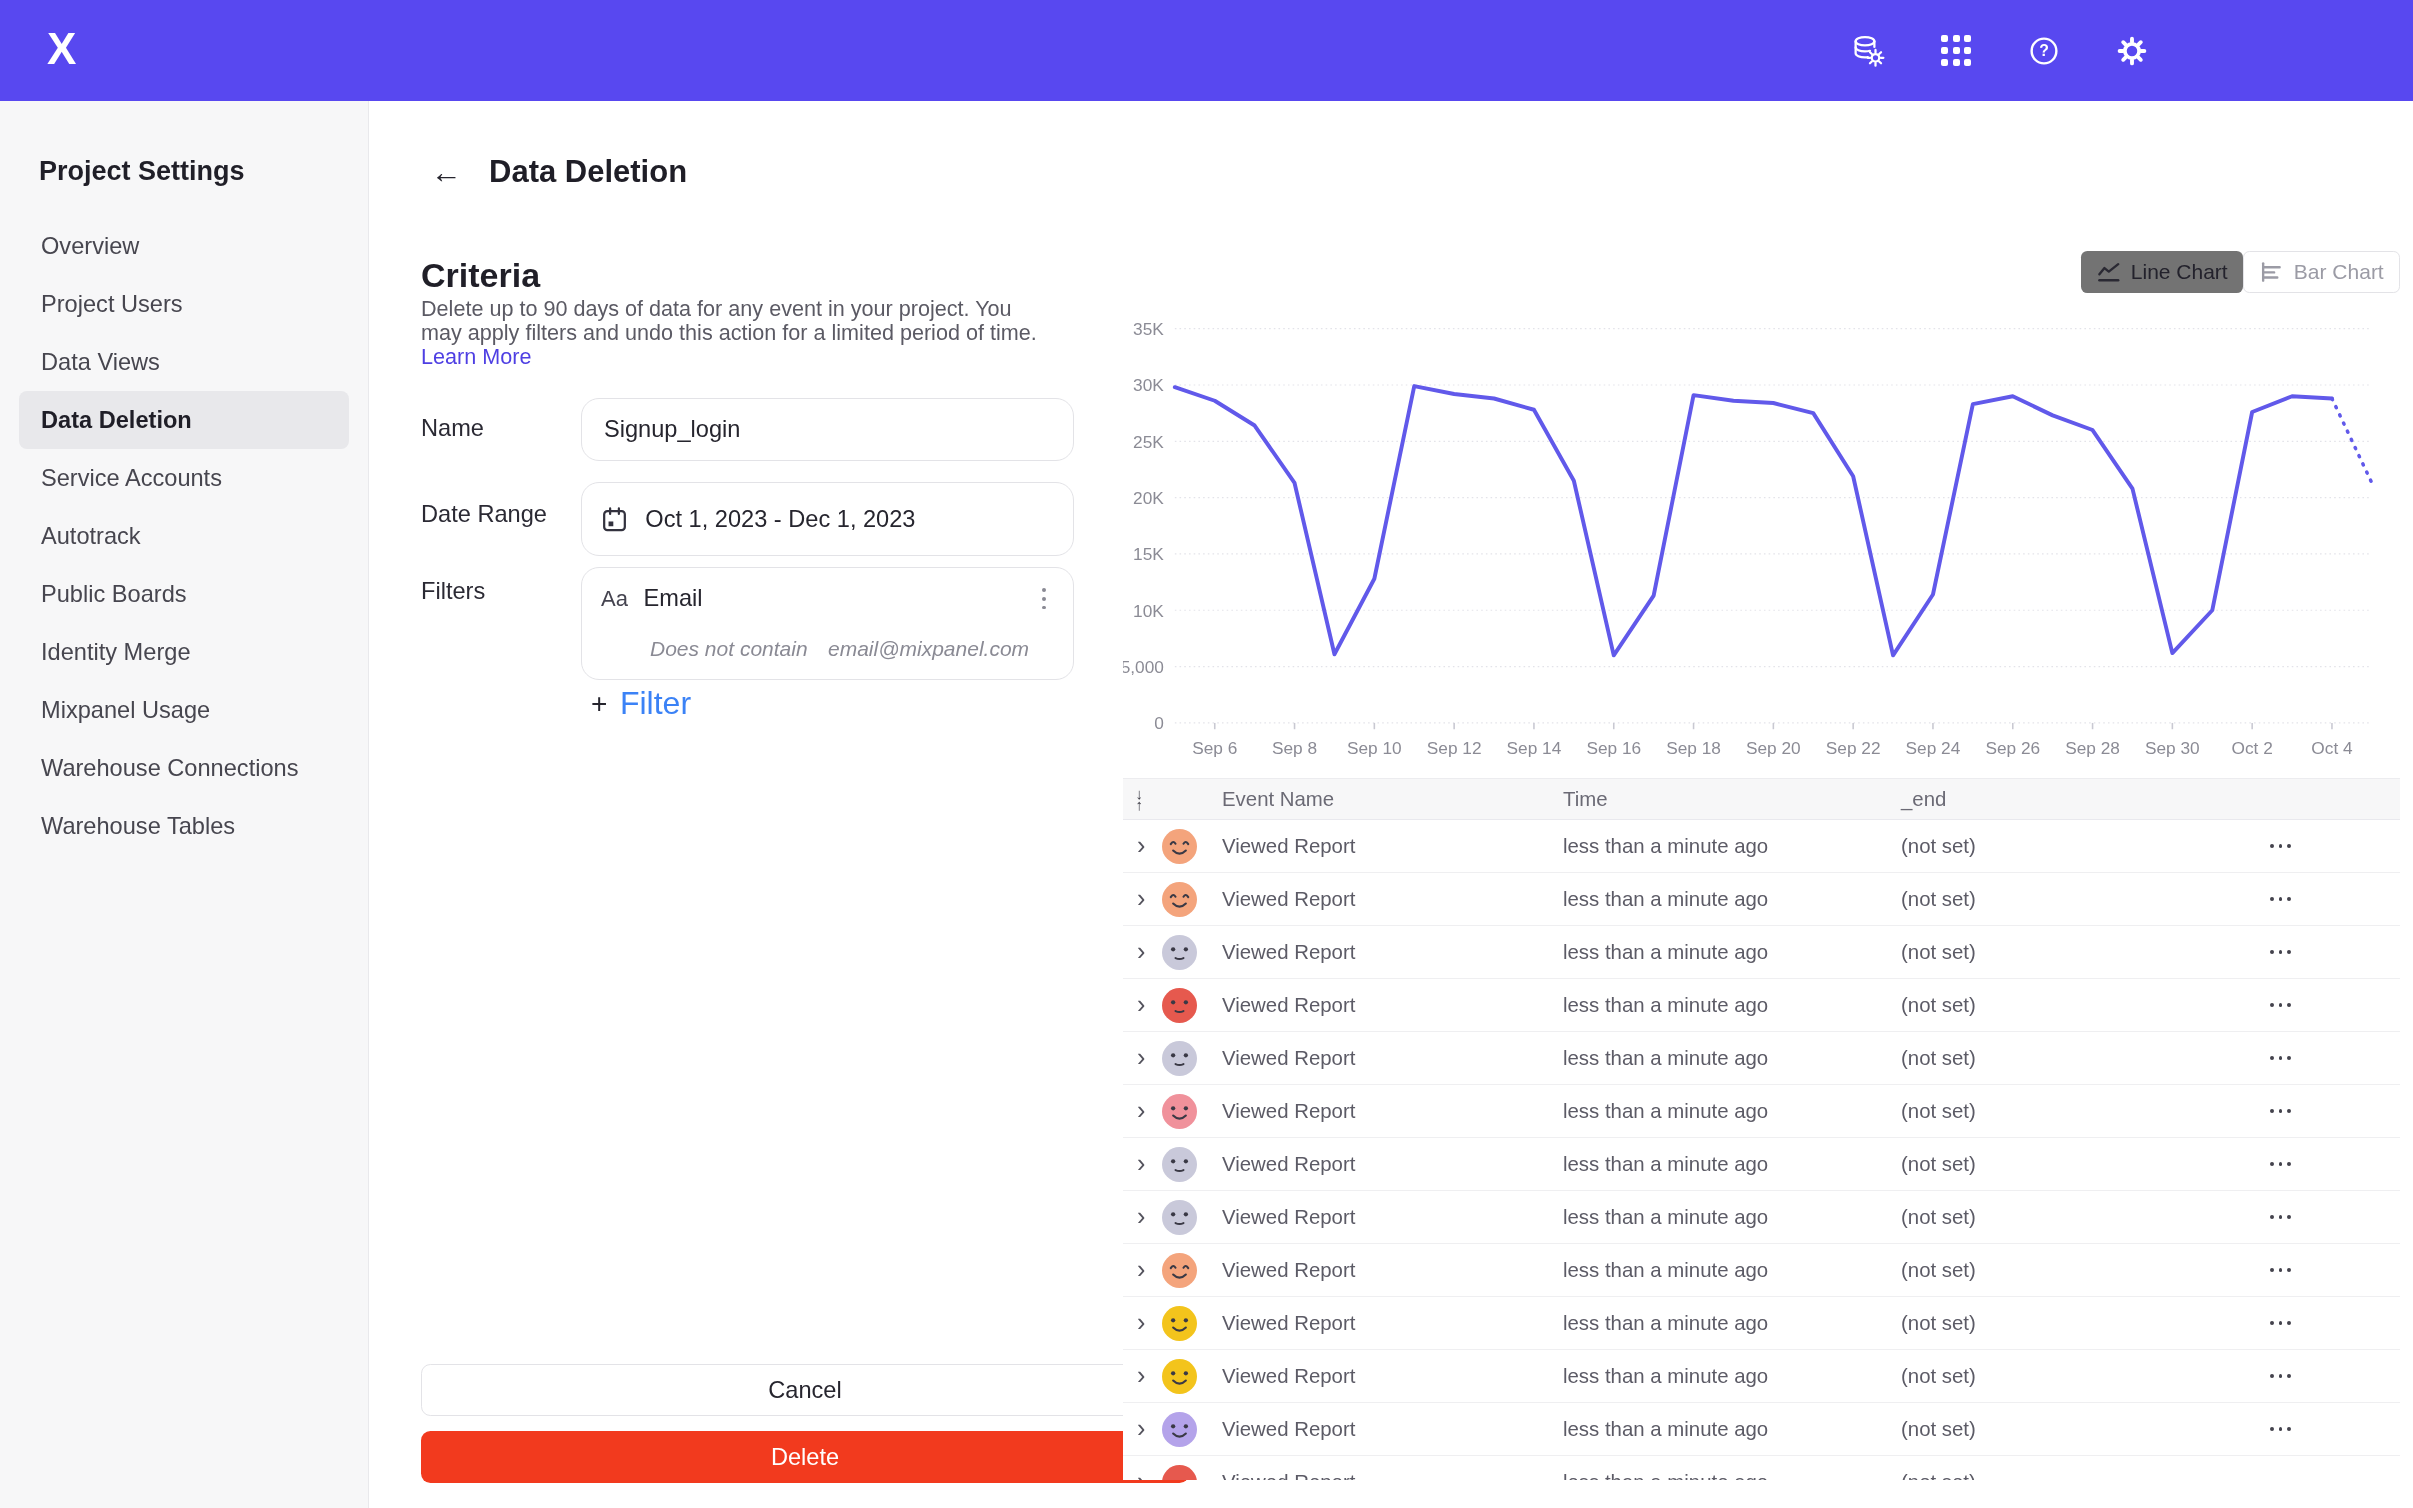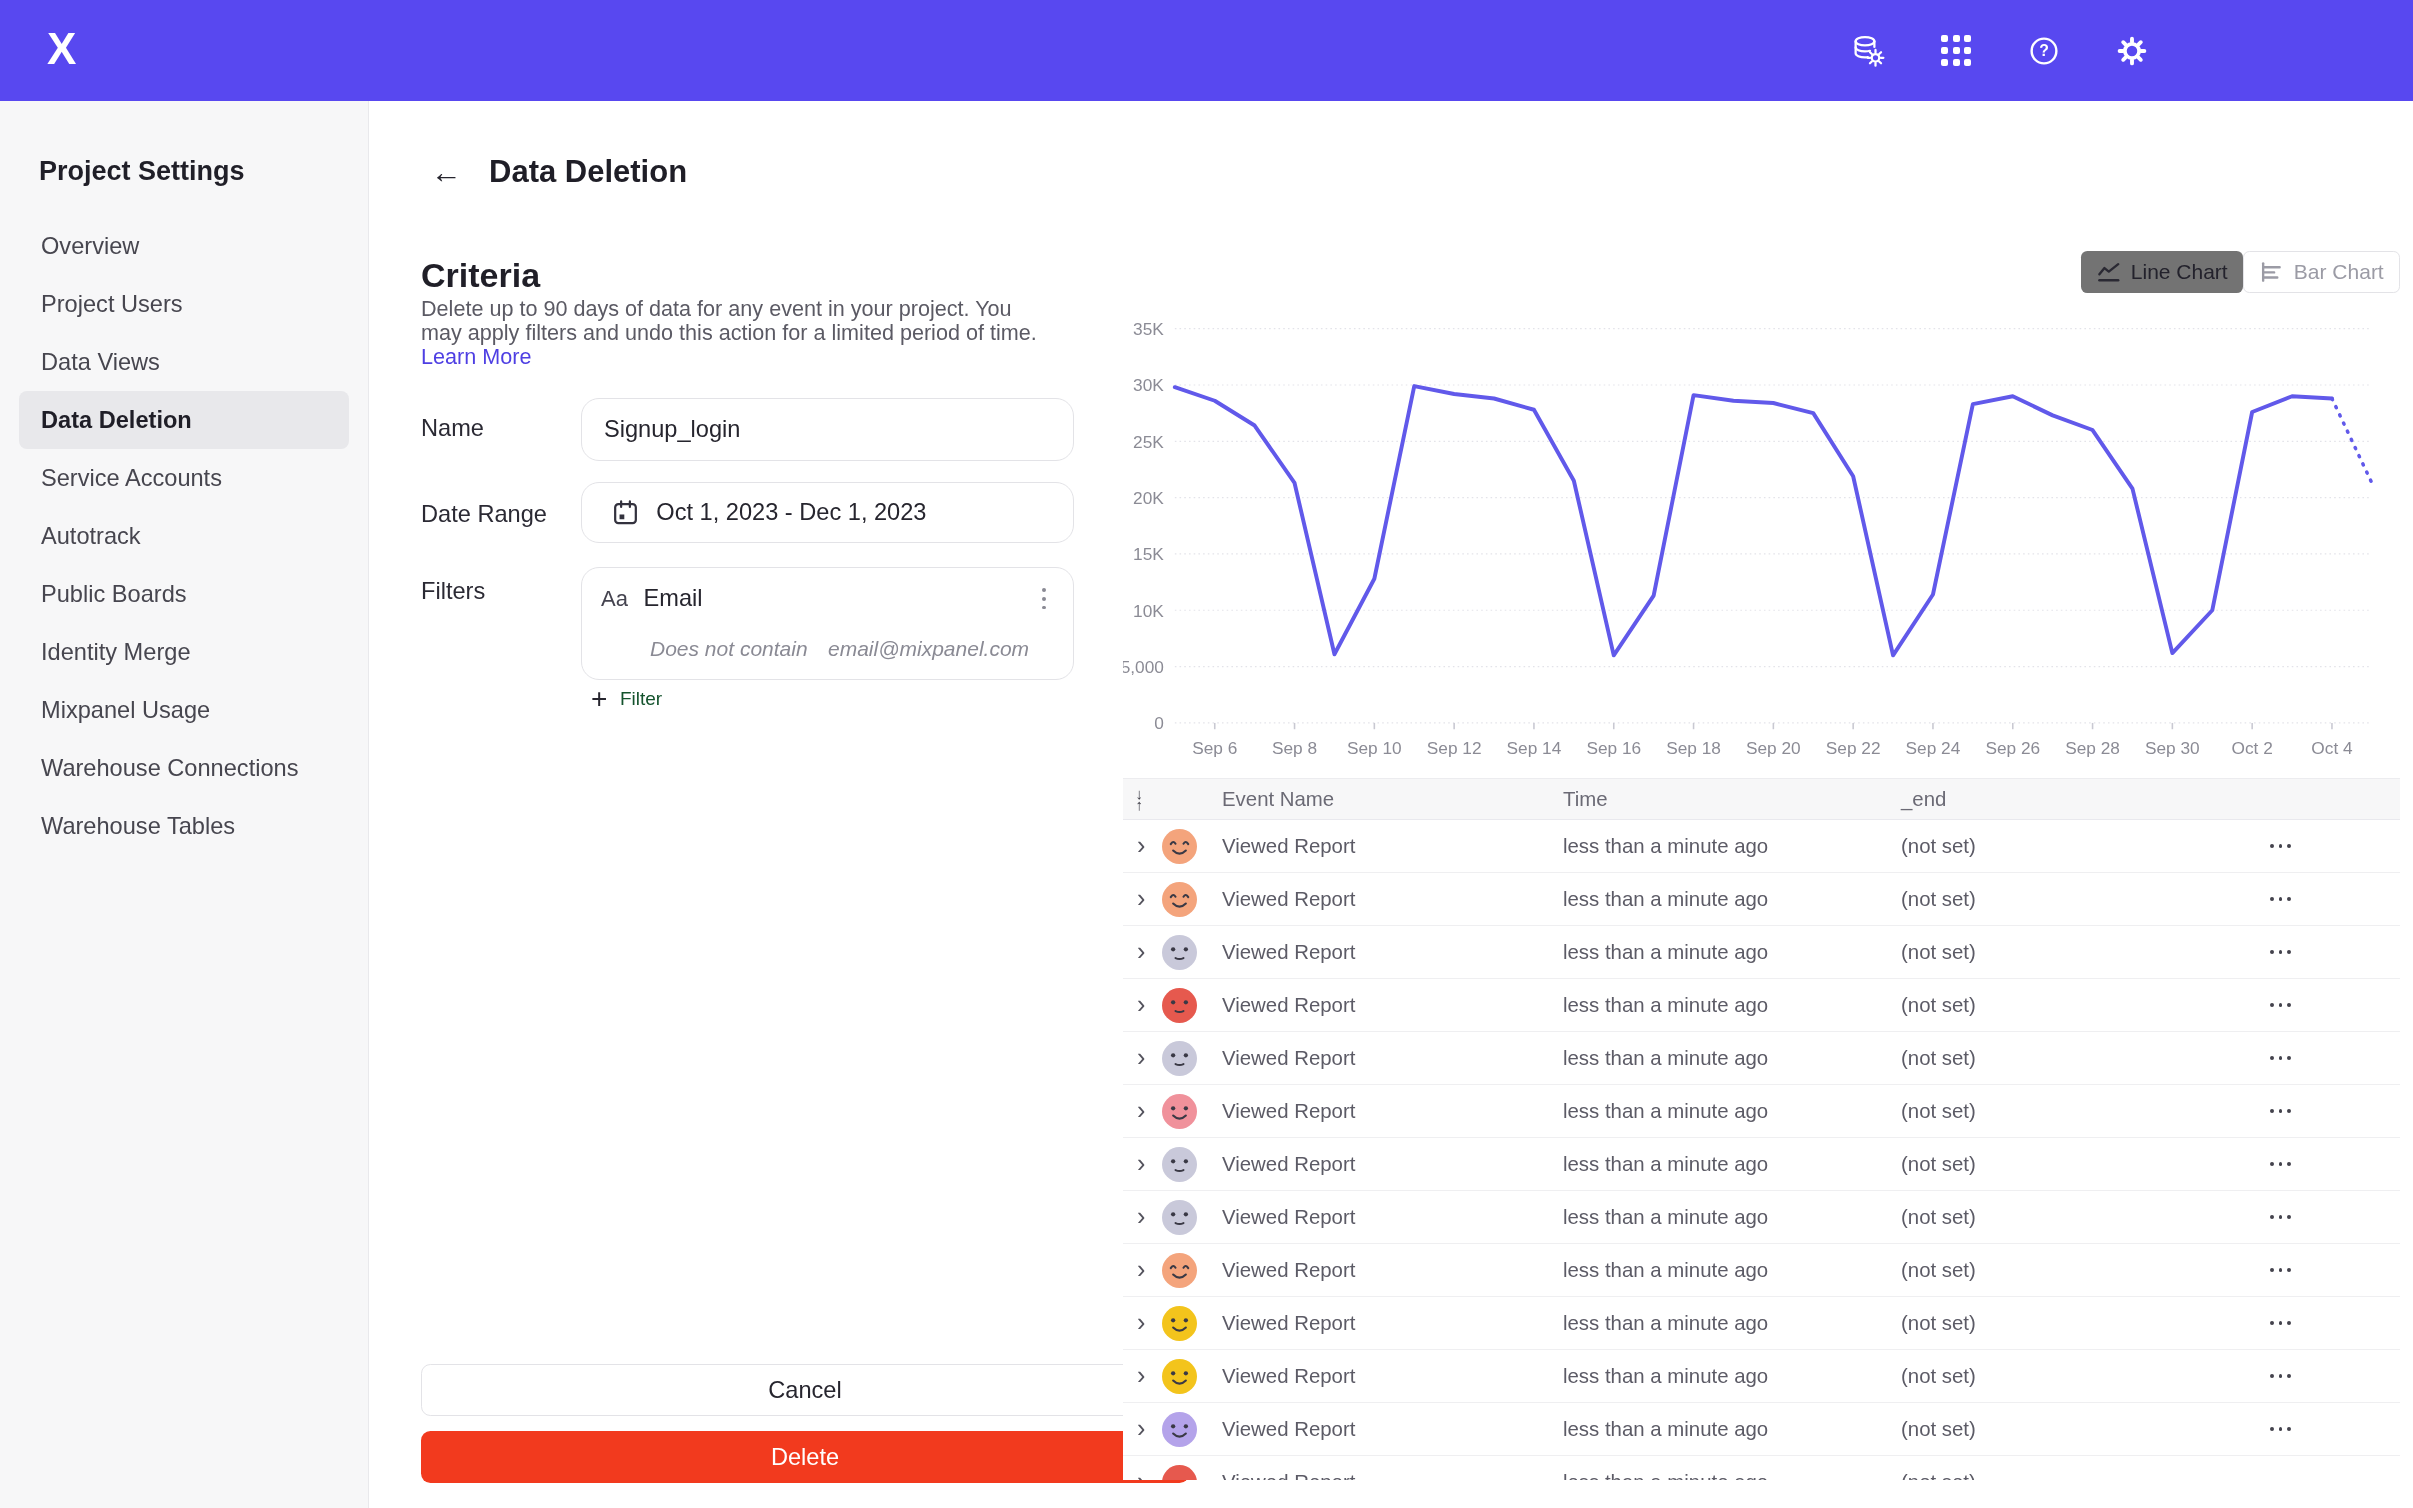--- a/index.html
+++ b/index.html
@@ -26,31 +26,31 @@
   .back-arrow { font-size:31px; color:#26252E; cursor:pointer; line-height:1; }
   .page-title { font-size:31px; font-weight:bold; color:#1F1E27; }
   
   .criteria-heading { position:absolute; left:421px; top:256px; font-size:34px; font-weight:bold; }
   .criteria-desc { position:absolute; left:421px; top:297px; width:629px; font-size:21.6px; line-height:24px; color:#5B5A64; }
   .criteria-desc a { color:var(--c-link,#4E3FE3); text-decoration:none; cursor:pointer; }
   .flabel { position:absolute; left:421px; font-size:23.6px; color:#2B2A34; }
   .fbox { position:absolute; left:581px; width:493px; background:#fff; border:1.6px solid #E3E3E7; border-radius:18px; }
   .name-box { top:398px; height:63px; }
   .name-box input { width:100%; height:100%; border:none; outline:none; background:transparent; font-family:inherit; font-size:23.6px; color:#26252E; padding:0 22px; border-radius:9.4px; }
-  .date-box { top:482px; height:61px; display:flex; align-items:center; gap:17.3px; padding:0 30px; font-size:23.6px; color:#26252E; cursor:pointer; }
+  .date-box { top:482px; height:74px; display:flex; align-items:center; gap:17.3px; padding:0 19px; font-size:23.6px; color:#26252E; cursor:pointer; }
   .filter-card { top:567px; height:113px; padding:15.7px 19px; cursor:pointer; }
   .filter-row1 { display:flex; align-items:center; gap:15.7px; }
   .aa-badge { font-size:22px; color:#454450; }
   .filter-prop { font-size:23.6px; color:#26252E; }
   .vdots { margin-left:auto; display:flex; flex-direction:column; gap:4.7px; padding:4.7px 7.9px; cursor:pointer; }
   .vdots i { width:3.9px; height:3.9px; border-radius:50%; background:#8A8A94; }
   .filter-row2 { margin-left:49px; margin-top:23px; font-size:21px; color:#8A8A94; display:flex; gap:20.4px;font-style:italic; }
   .add-filter { position:absolute; left:591px; top:685px; display:flex; align-items:center; gap:12.6px; cursor:pointer; }
   .add-filter .plus { font-size:28px; color:#26252E; line-height:1; }
-  .add-filter .lbl { font-size:19px; color:#14532d; }
+  .add-filter .lbl { font-size:32px; color:#3b82f6; }
   
   .btn { position:absolute; left:421px; width:768px; height:52px; border-radius:9.4px; display:flex; align-items:center; justify-content:center; font-size:23.6px; cursor:pointer; font-family:inherit; }
   .btn-cancel { top:1364px; background:#fff; border:1.6px solid #E3E3E7; color:#26252E; }
   .btn-delete { top:1431px; background:var(--c-danger,#F23A1E); border:none; color:#fff; }
   
   .toggle { position:absolute; top:251px; right:12.6px; display:flex; align-items:center; }
   .seg { height:42px; display:flex; align-items:center; gap:10.2px; padding:0 15.7px; font-size:21px; border-radius:6.3px; cursor:pointer; }
   .seg.active { background:#737373; color:#23222C; }
   .seg.inactive { background:#fff; border:1.6px solid #E3E3E7; color:#9B9BA5; }
   

